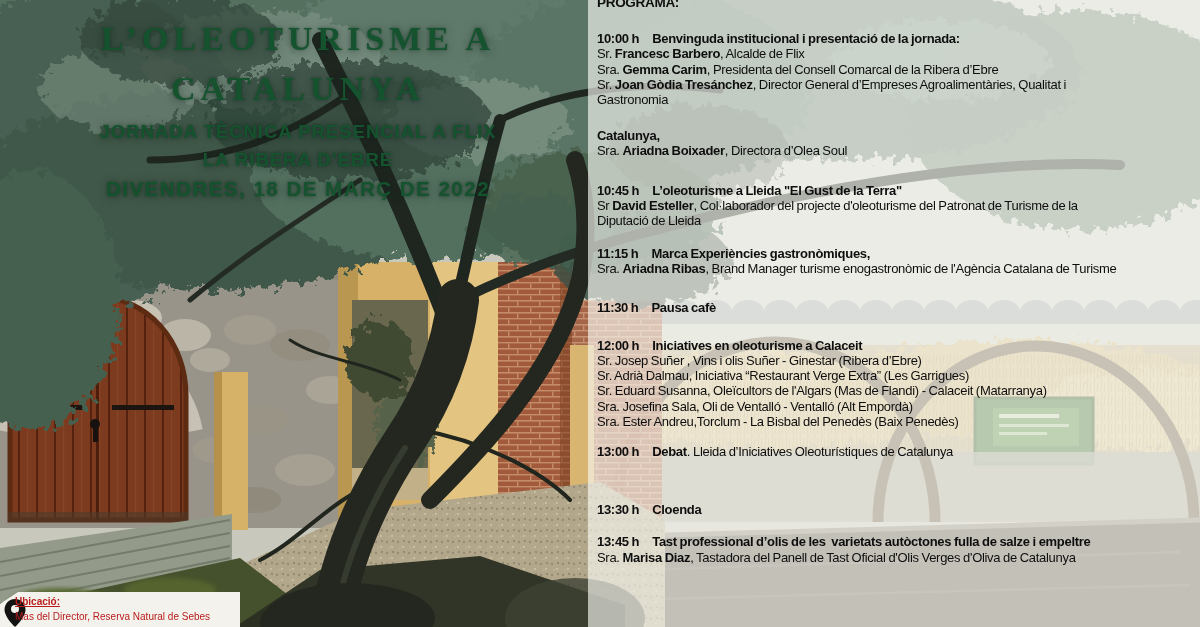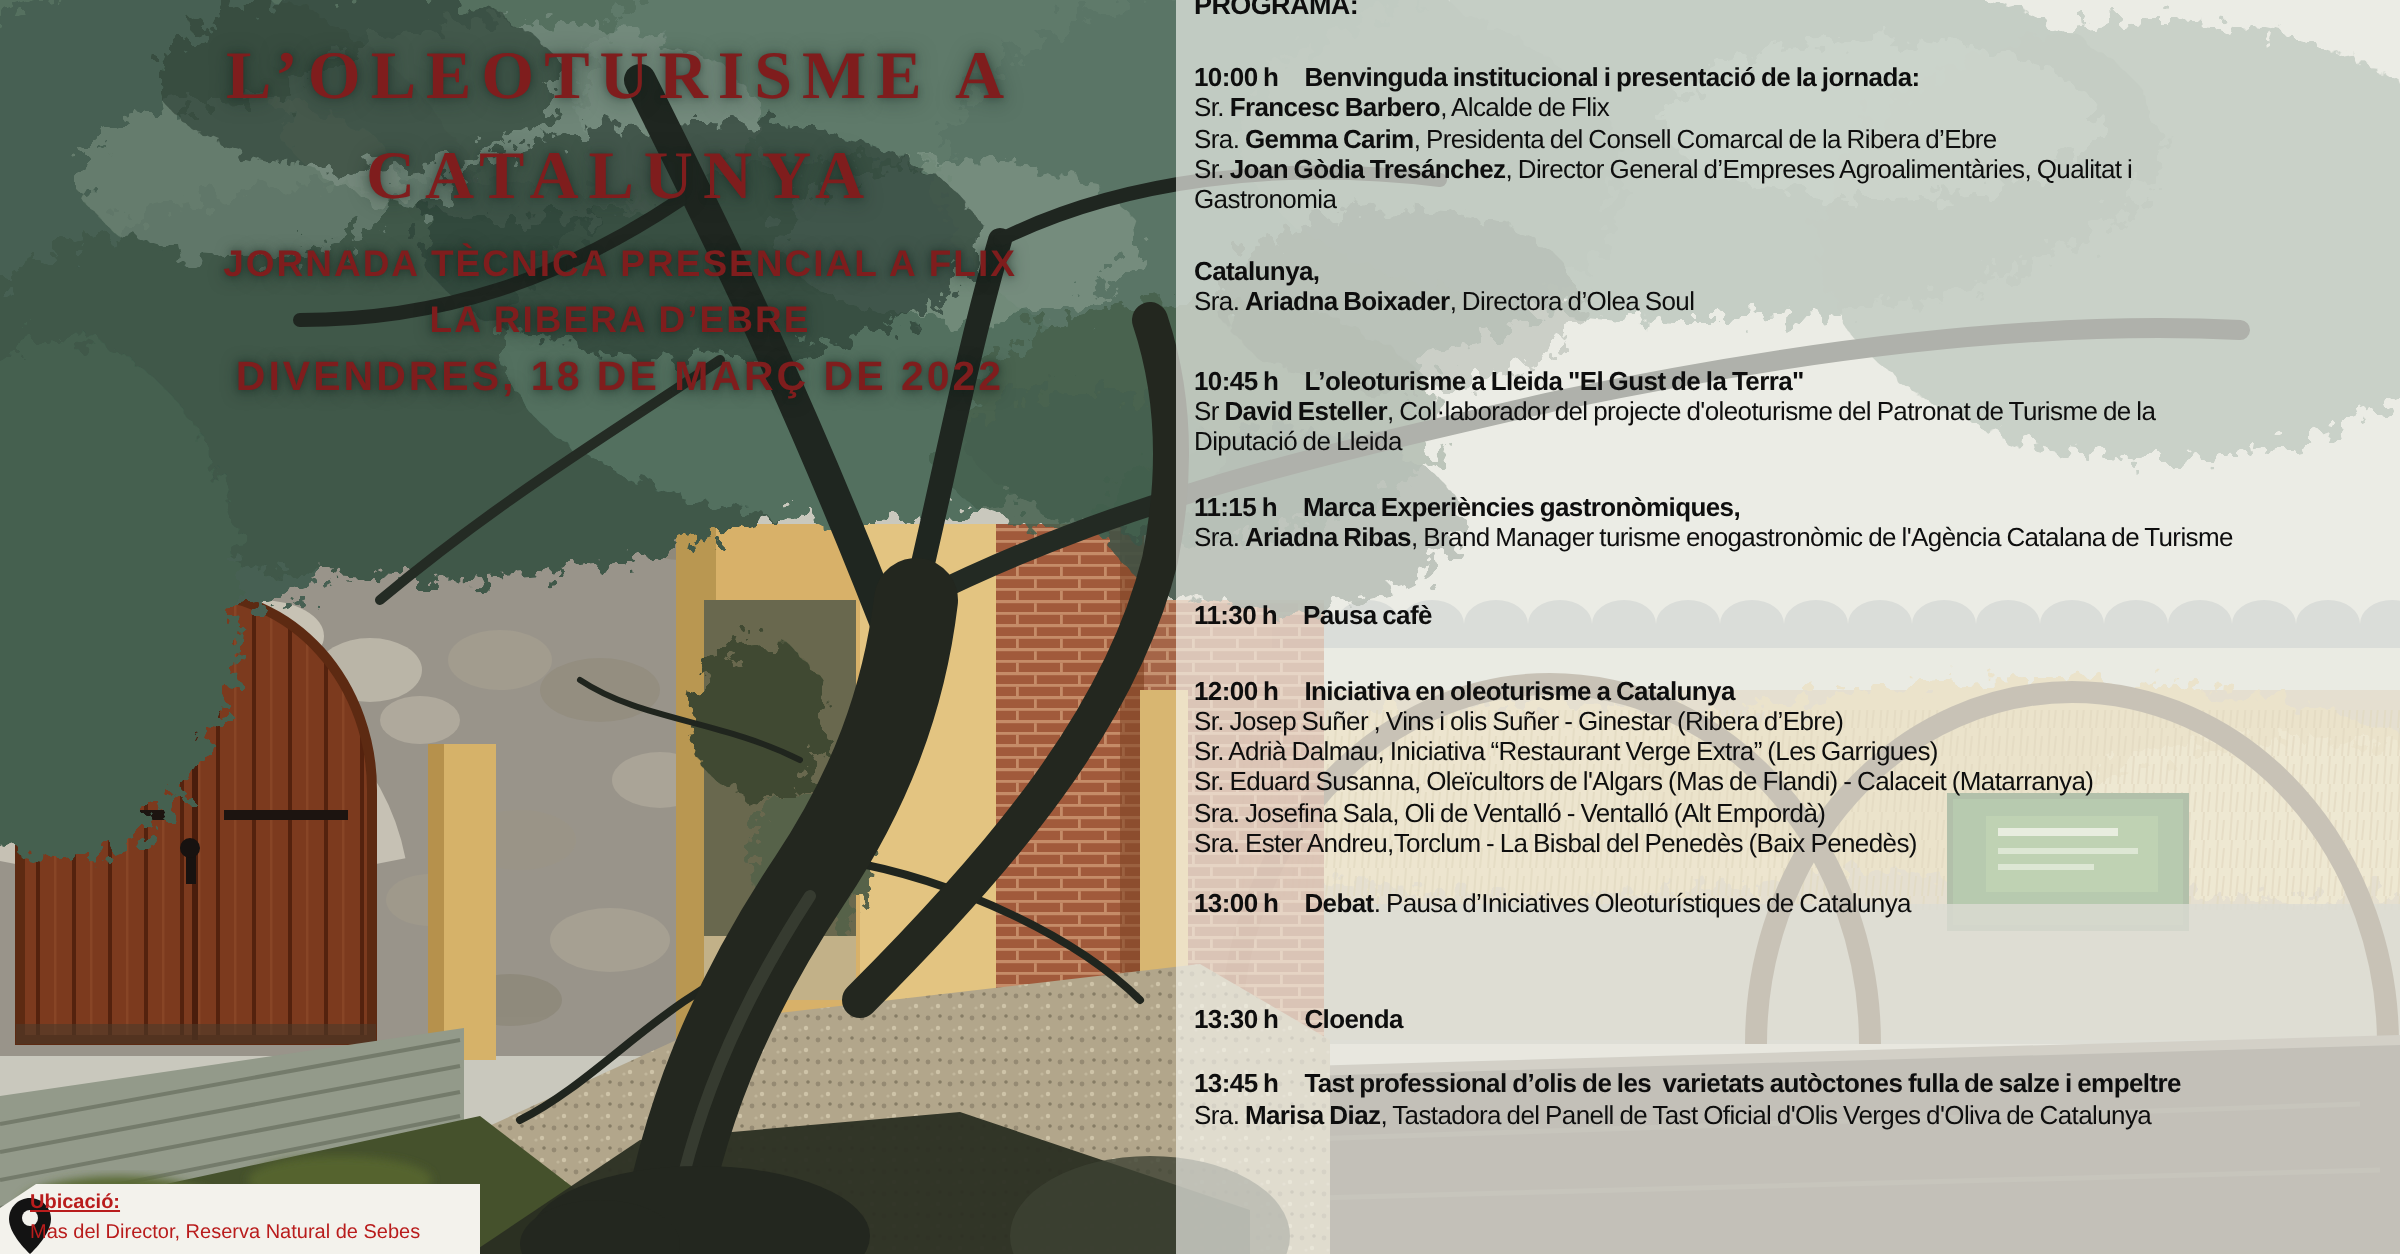--- a/index.html
+++ b/index.html
@@ -5,21 +5,21 @@
   html,body{margin:0;padding:0;background:#222;}
   .stage{position:relative;width:1200px;height:627px;overflow:hidden;background:#c9c8bd;
          font-family:"Liberation Sans",sans-serif;}
   .stage svg.bg{position:absolute;inset:0;display:block;}
 
   
   .wash{position:absolute;top:0;left:588px;width:612px;height:627px;
         background:rgba(248,247,242,0.66);}
 
   
-  .left-hero{position:absolute;left:0;top:14px;width:596px;text-align:center;color:#7f1d1d;padding-left:12px;}
+  .left-hero{position:absolute;left:0;top:14px;width:596px;text-align:center;color:#14532d;}
   .hero-title{font-family:"Liberation Serif",serif;font-weight:700;font-size:34px;
               letter-spacing:5px;line-height:50px;
               text-shadow:0 1px 10px rgba(15,35,28,.55),0 0 3px rgba(15,35,28,.35);}
   .hero-subs{margin-top:4px;font-weight:700;
              text-shadow:0 1px 8px rgba(15,35,28,.6),0 0 3px rgba(15,35,28,.4);}
   .hero-sub1,.hero-sub2{font-size:18.5px;letter-spacing:1px;line-height:28px;}
   .hero-sub3{font-size:20.5px;letter-spacing:1.5px;line-height:30px;}
 
   
   .program{position:absolute;left:597px;top:-5px;width:600px;color:#0e0e0e;
@@ -254,29 +254,29 @@
           <div class="sec-line"><span>Diputació de Lleida</span></div>
         </div>
         <div class="section">
           <div class="sec-header"><span class="time">11:15 h</span><span class="sec-title">Marca Experiències gastronòmiques,</span></div>
           <div class="sec-line"><span>Sra. </span><span class="b">Ariadna Ribas</span><span>, Brand Manager turisme enogastronòmic de l'Agència Catalana de Turisme</span></div>
         </div>
         <div class="section">
           <div class="sec-header"><span class="time">11:30 h</span><span class="sec-title">Pausa cafè</span></div>
         </div>
         <div class="section">
-          <div class="sec-header"><span class="time">12:00 h</span><span class="sec-title">Iniciativa en oleoturisme a Catalunya</span></div>
+          <div class="sec-header"><span class="time">12:00 h</span><span class="sec-title">Iniciatives en oleoturisme a Calaceit</span></div>
           <div class="sec-line"><span>Sr. Josep Suñer , Vins i olis Suñer - Ginestar (Ribera d’Ebre)</span></div>
           <div class="sec-line"><span>Sr. Adrià Dalmau, Iniciativa “Restaurant Verge Extra” (Les Garrigues)</span></div>
           <div class="sec-line"><span>Sr. Eduard Susanna, Oleïcultors de l'Algars (Mas de Flandi) - Calaceit (Matarranya)</span></div>
           <div class="sec-line"><span>Sra. Josefina Sala, Oli de Ventalló - Ventalló (Alt Empordà)</span></div>
           <div class="sec-line"><span>Sra. Ester Andreu,Torclum - La Bisbal del Penedès (Baix Penedès)</span></div>
         </div>
         <div class="section">
-          <div class="sec-header"><span class="time">13:00 h</span><span class="sec-title">Debat</span><span class="sec-suffix">. Pausa d’Iniciatives Oleoturístiques de Catalunya</span></div>
+          <div class="sec-header"><span class="time">13:00 h</span><span class="sec-title">Debat</span><span class="sec-suffix">. Lleida d’Iniciatives Oleoturístiques de Catalunya</span></div>
         </div>
         <div class="section">
           <div class="sec-header"><span class="time">13:30 h</span><span class="sec-title">Cloenda</span></div>
         </div>
         <div class="section">
           <div class="sec-header"><span class="time">13:45 h</span><span class="sec-title">Tast professional d’olis de les  varietats autòctones fulla de salze i empeltre</span></div>
           <div class="sec-line"><span>Sra. </span><span class="b">Marisa Diaz</span><span>, Tastadora del Panell de Tast Oficial d'Olis Verges d'Oliva de Catalunya</span></div>
         </div>
       </div>
   </div>

